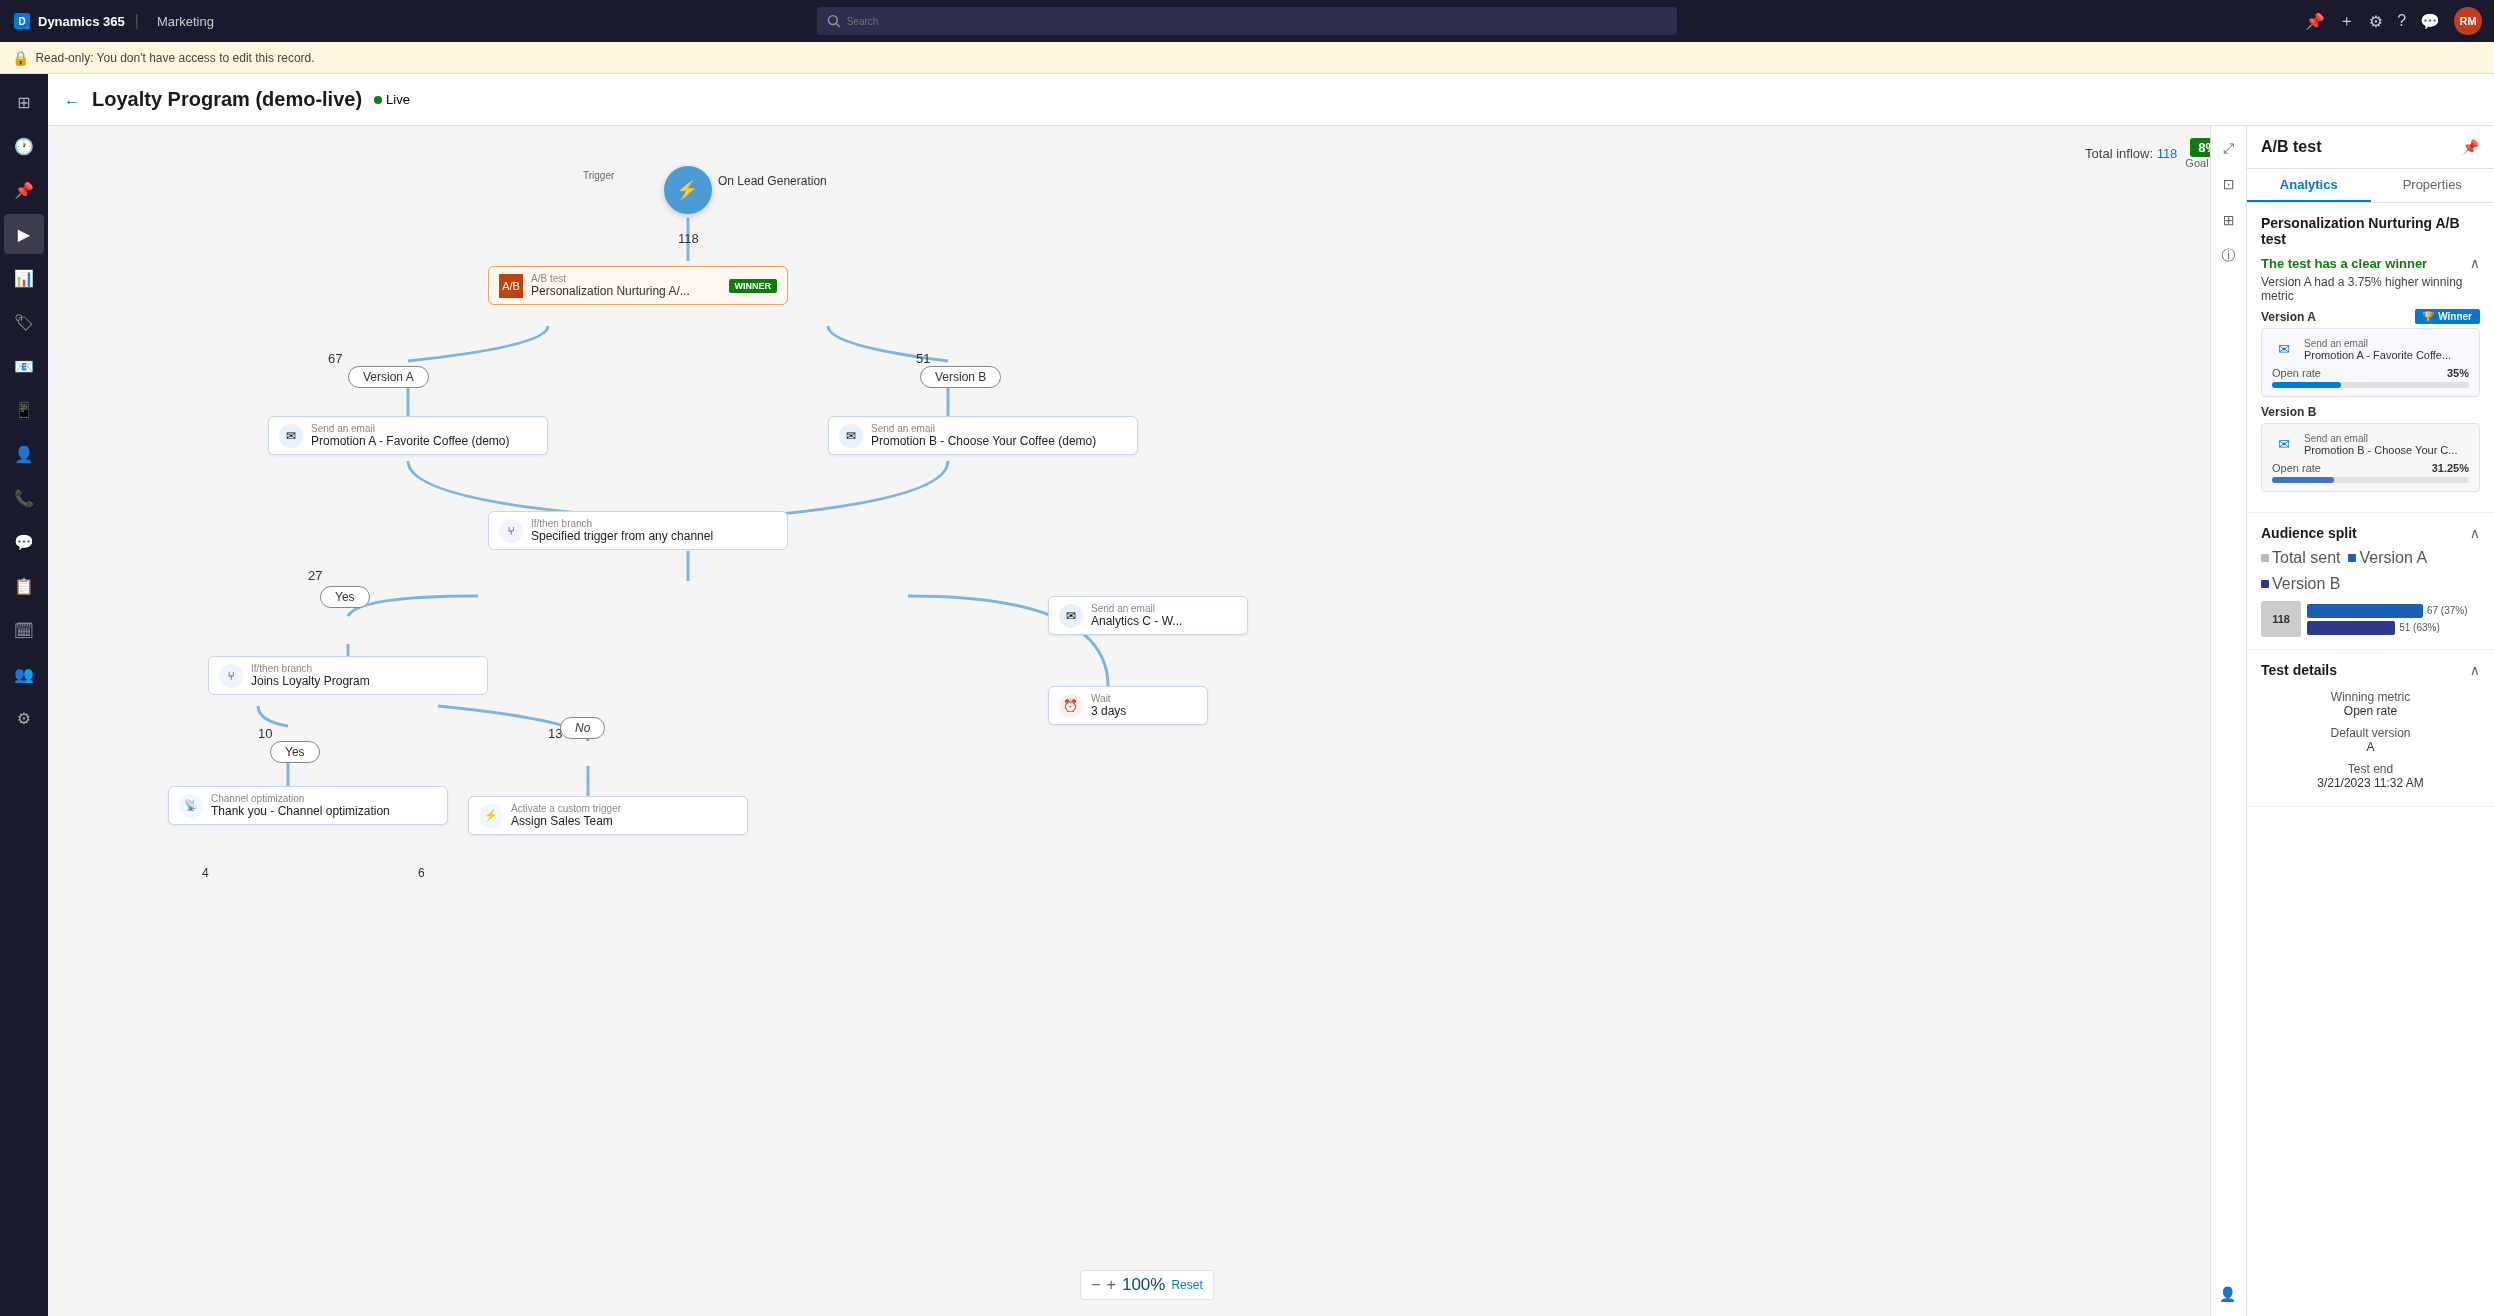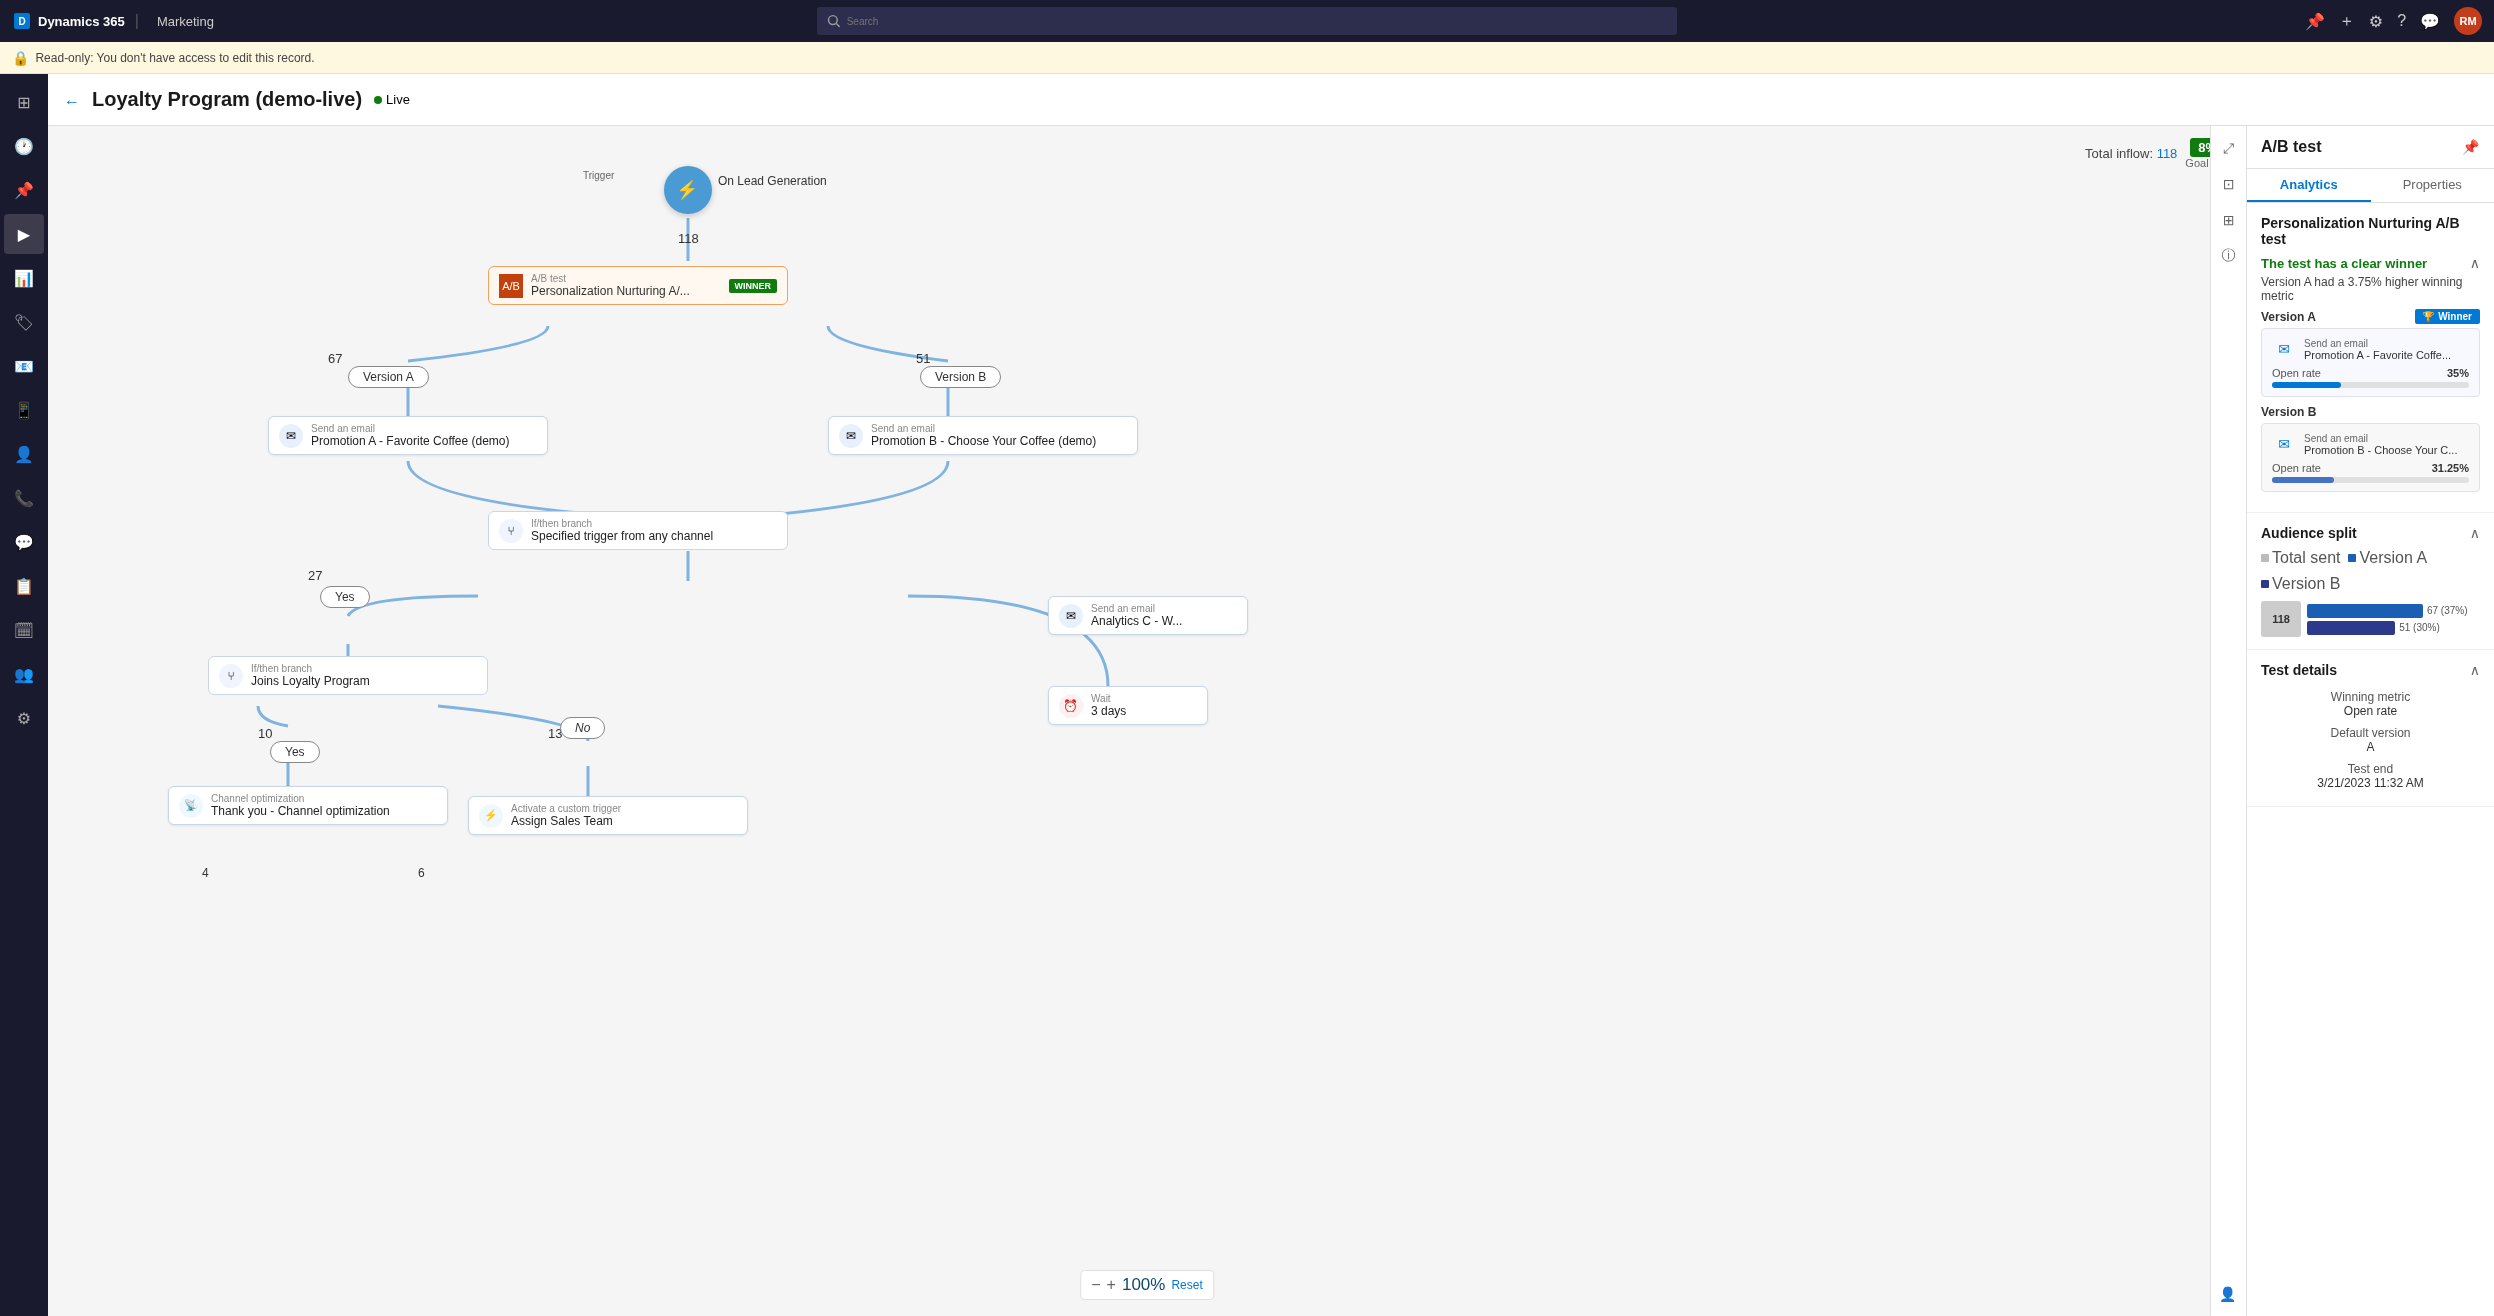--- a/index.html
+++ b/index.html
@@ -755,21 +755,21 @@
               <span>118</span>
             </div>
 
             <div style="flex:1;">
               <div style="display:flex;align-items:center;margin-bottom:3px;">
                 <div style="height:14px;width:67%;background:#1b5fb5;border-radius:2px;"></div>
                 <span style="font-size:10px;color:#555;margin-left:4px;">67 (37%)</span>
               </div>
               <div style="display:flex;align-items:center;">
                 <div style="height:14px;width:51%;background:#2d3a8c;border-radius:2px;"></div>
-                <span style="font-size:10px;color:#555;margin-left:4px;">51 (30%)</span>
+                <span style="font-size:10px;color:#555;margin-left:4px;">51 (63%)</span>
               </div>
             </div>
           </div>
         </div>
 
         <div class="panel-section">
           <div class="panel-section-header">
             <span class="panel-section-title">Test details</span>
             <span class="panel-section-toggle">∧</span>
           </div>

